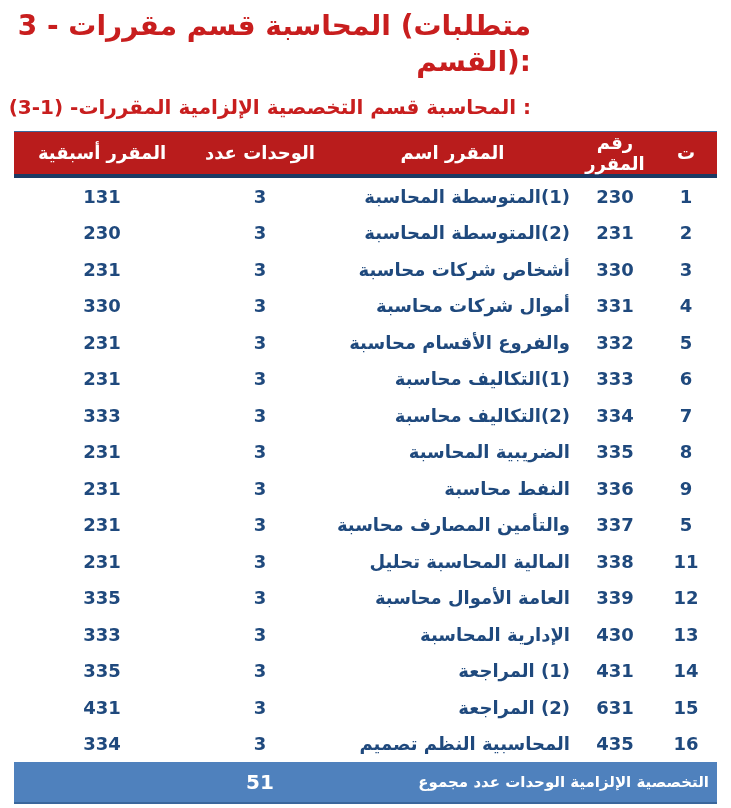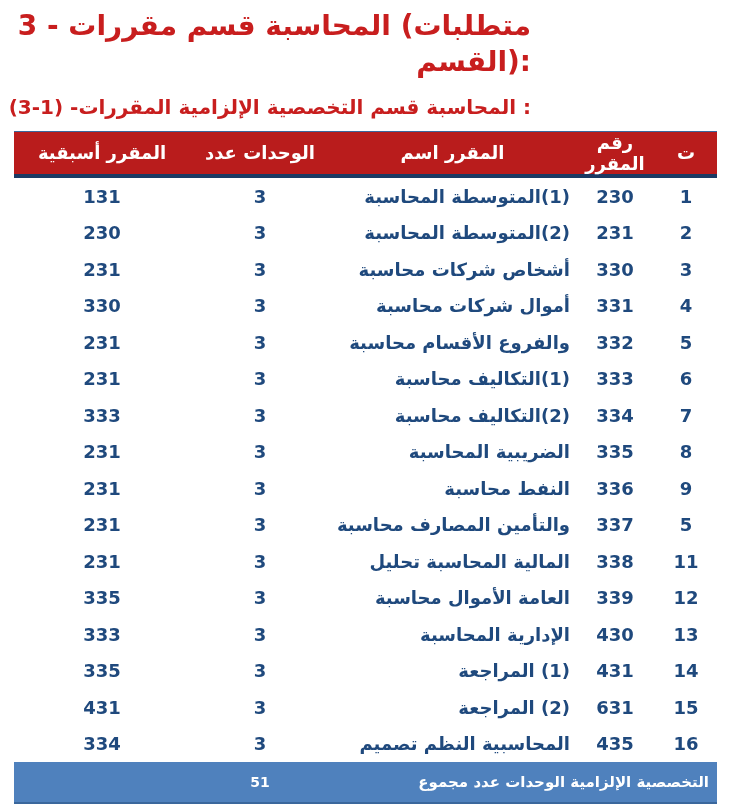--- a/index.html
+++ b/index.html
@@ -28,21 +28,21 @@
     height:37px;vertical-align:middle;text-align:center;padding:0;
     border-top:1px solid #3a679c;border-bottom:4px solid #1b3a63;
   }
   tbody td{
     color:#1f497d;font-weight:bold;font-size:18px;height:36.5px;
     vertical-align:middle;text-align:center;padding:0;background:#ffffff;
   }
   tbody td.cell-name{text-align:right;padding-right:5px;margin-left:39px;}
   tbody td.cell-prereq.small{font-size:15px;}
   tfoot td{
-    background:#4f81bd;color:#ffffff;font-weight:bold;font-size:14px;
+    background:#4f81bd;color:#ffffff;font-weight:bold;font-size:20px;
     height:40px;vertical-align:middle;padding:0;border-bottom:2px solid #3a679c;
   }
   tfoot td.foot-total{text-align:center;}
   tfoot td.foot-label{text-align:right;padding-right:8px;font-size:15px;}
 </style>
 </head>
 <body>
 
 <div class="titles">
   <div class="title-1">3 - مقررات‎ قسم‎ المحاسبة‎ (متطلبات‎ القسم):</div>

